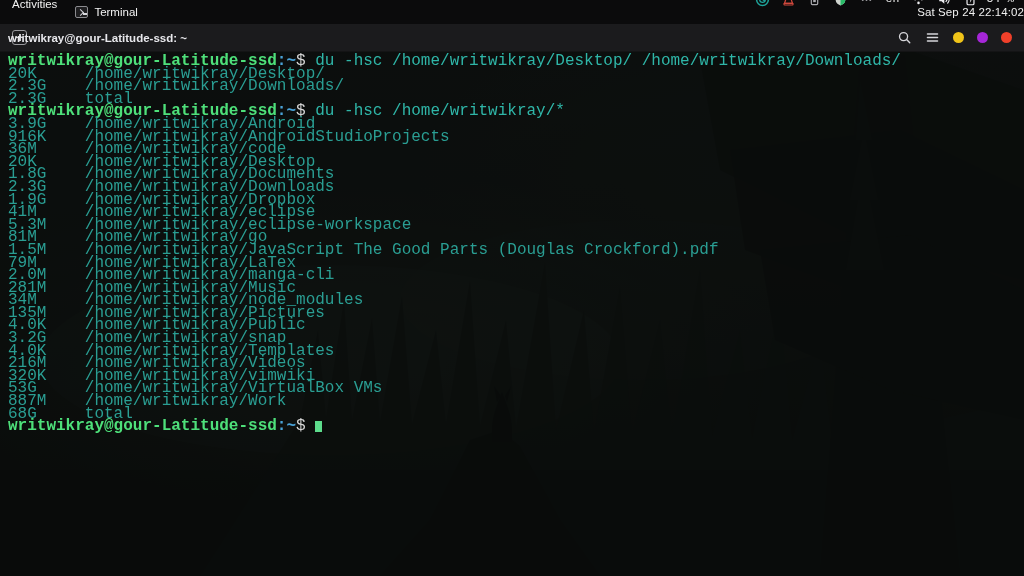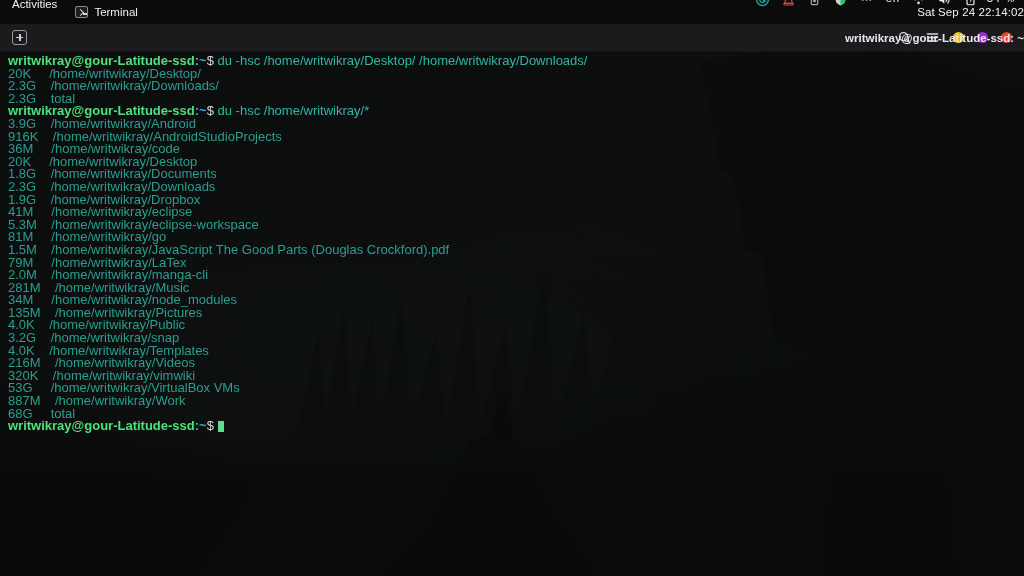--- a/index.html
+++ b/index.html
@@ -88,42 +88,42 @@
     margin-left: 12px; width: 15px; height: 15px;
     border: 1px solid #9a9a9e; border-radius: 3px;
     position: relative; flex: none; background: transparent;
   }
   #newtab::before, #newtab::after {
     content: ""; position: absolute; background: #cfcfd3;
   }
   #newtab::before { left: 3px; top: 6px; width: 7px; height: 1.3px; }
   #newtab::after  { left: 6.3px; top: 3px; width: 1.3px; height: 7px; }
   #wintitle {
-    position: absolute; left: 0; right: 0; text-align: right;
+    position: absolute; left: 0; right: 0; text-align: left;
     font-size: 11.5px; font-weight: bold; color: #e8e8ec;
     pointer-events: none;
     padding-left: 8px;
   }
   #wincontrols {
     margin-left: auto; display: flex; align-items: center;
     gap: 13px; padding-right: 12px;
   }
   .ctrl-ico { width: 15px; height: 15px; display: block; }
   .dot { width: 11px; height: 11px; border-radius: 50%; display: block; flex: none; }
 
   
   #termbody {
     flex: 1 1 auto; position: relative;
     background: rgba(10,12,11,0.80);
     overflow: hidden;
   }
   #termtext {
     position: absolute; left: 8px; top: 3px; right: 12px;
-    font-family: Liberation Sans, sans-serif;
-    font-size: 13px;
+    font-family: Liberation Mono, monospace;
+    font-size: 16px;
     line-height: 12.6px;
     white-space: pre;
     color: #cfd6d3;
   }
   .line { height: 12.6px; }
   .u   { color: #4ee07a; font-weight: bold; }   
   .p   { color: #4aa3d8; font-weight: bold; }   
   .d   { color: #d8d8d8; }                      
   .cmd { color: #2fb6a8; }                      
   .out { color: #2a9e93; }                      

